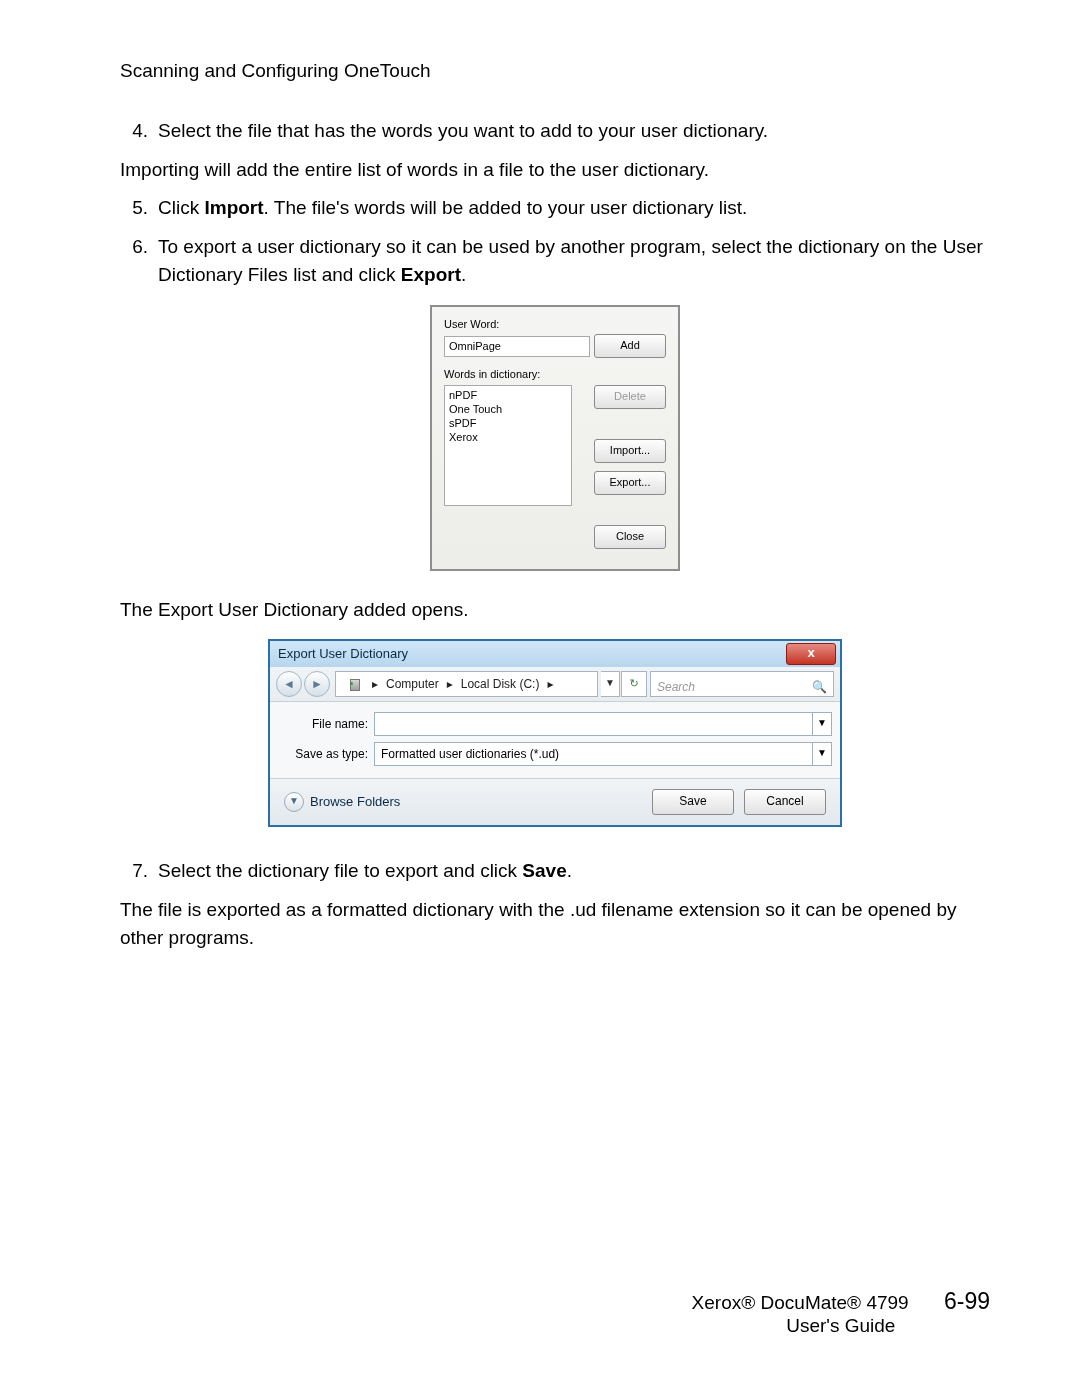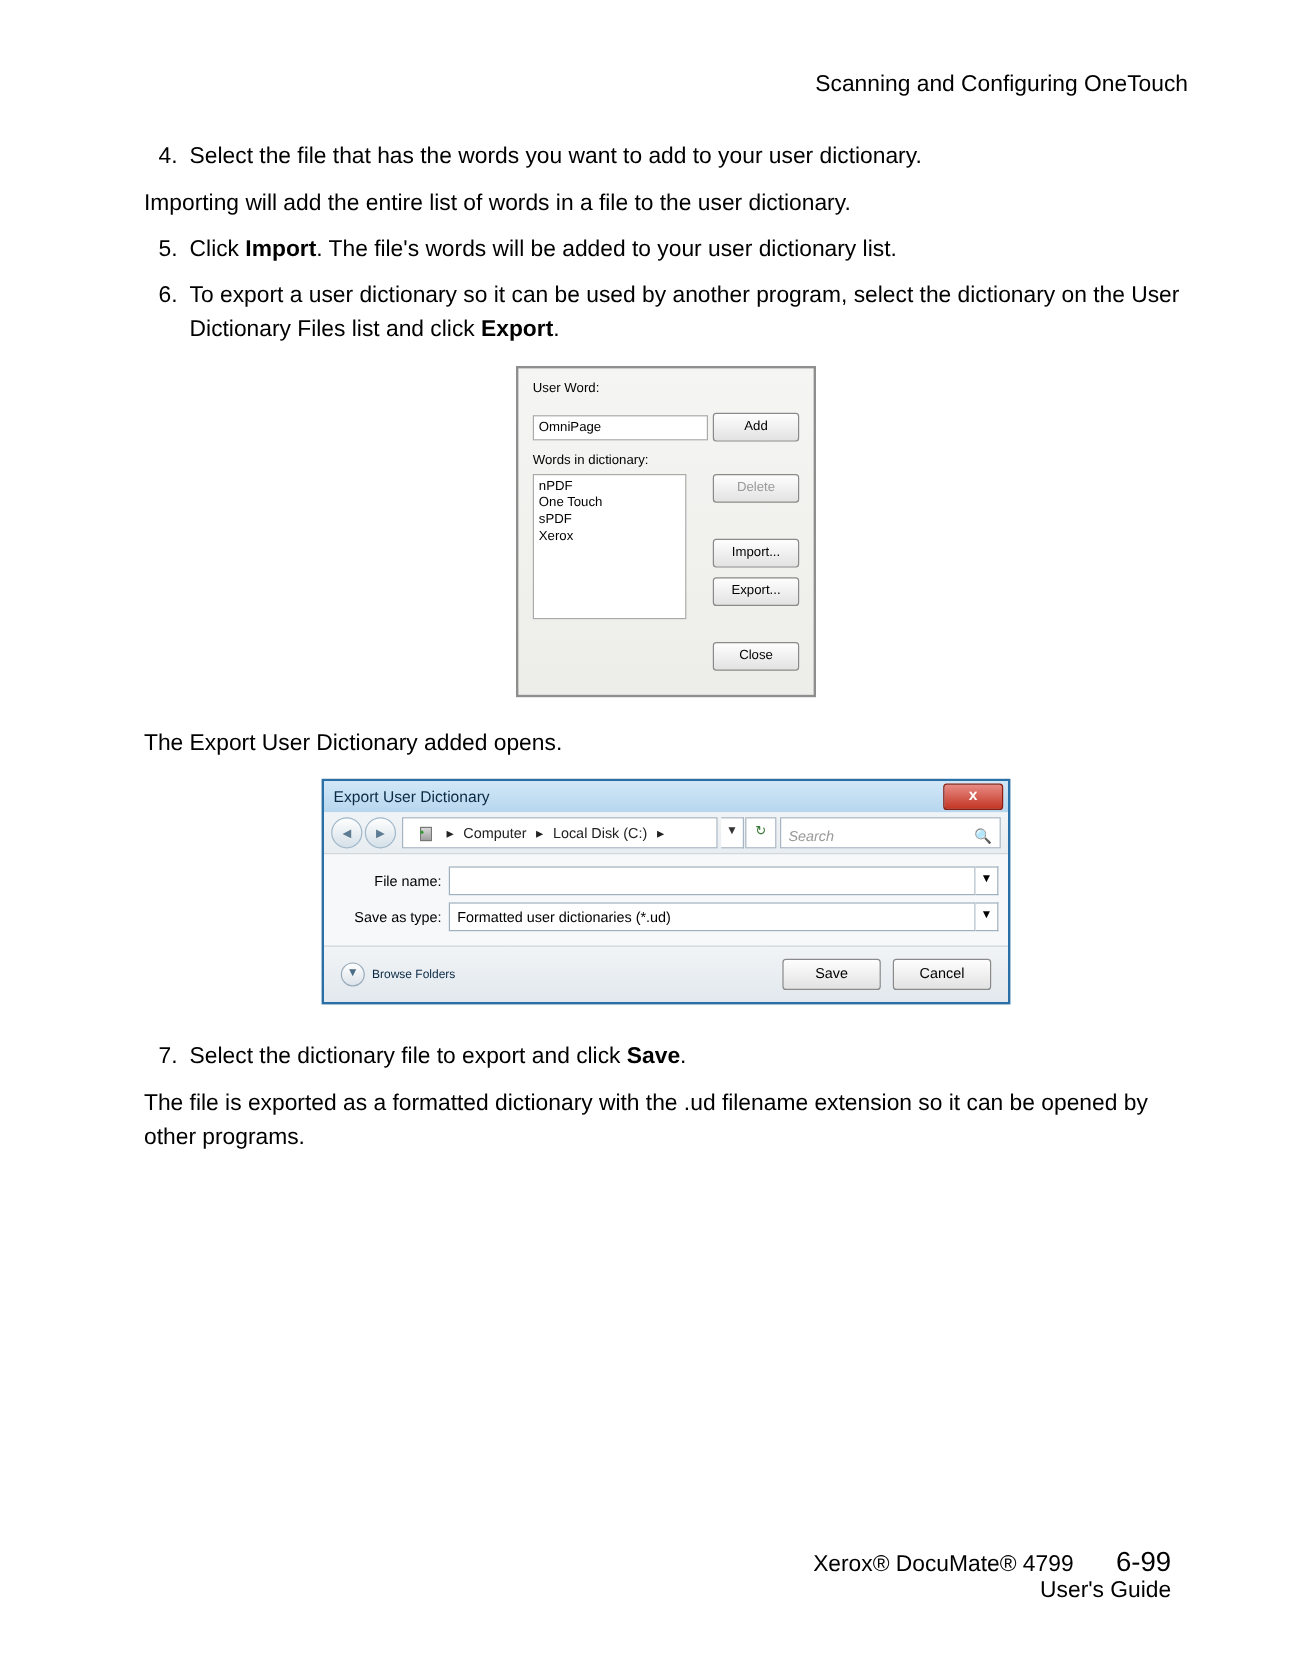--- a/index.html
+++ b/index.html
@@ -1,17 +1,17 @@
 <!DOCTYPE html>
 <html><head>
 <meta charset="utf-8">
 <style>
   html,body{margin:0;padding:0;background:#fff;font-family:"Segoe UI",Arial,sans-serif;color:#000}
   .page{width:1080px;height:1397px;position:relative;box-sizing:border-box;padding:60px 90px 60px 120px}
-  .header{text-align:right;font-size:19px;margin-bottom:35px}
+  .header{font-size:19px;margin-bottom:35px}
   .body{font-size:19px;line-height:1.5}
   .item{display:flex;margin-bottom:10px}
   .num{width:28px;text-align:right;padding-right:10px}
   .txt{flex:1}
   .indent{margin-bottom:10px}
   b{font-weight:600}
 
   
   .dlg1{width:250px;margin:15px auto 25px;background:linear-gradient(#f5f5f3,#edede9);border:2px solid #8e8e8e;padding:9px 12px 12px;box-sizing:border-box;font-size:11px;color:#000}
   .dlg1 .row{display:flex;align-items:center;margin-bottom:6px}
@@ -36,25 +36,25 @@
   .refresh{width:24px;height:24px;border:1px solid #a7b5c2;background:#fff;text-align:center;line-height:22px;margin-left:1px;font-size:11px;color:#3a7a3a}
   .sbox{flex:0 0 170px;height:24px;background:#fff;border:1px solid #a7b5c2;margin-left:3px;display:flex;align-items:flex-end;padding:0 6px;color:#999;font-style:italic}
   .sbox span:last-child{margin-left:auto;font-style:normal;color:#2b6ca3}
   .fields{padding:10px 8px 6px;background:#f6f8fa;border-bottom:1px solid #c8ced4}
   .frow{display:flex;align-items:center;margin-bottom:6px}
   .flabel{width:90px;text-align:right;padding-right:6px;font-size:12px}
   .finput{flex:1;height:22px;border:1px solid #9fb0bf;background:#fff;padding:0 6px;line-height:22px;font-size:12px}
   .fdd{width:18px;height:22px;border:1px solid #9fb0bf;border-left:none;background:#fff;text-align:center;line-height:20px;font-size:10px}
   .bottom{display:flex;align-items:center;height:46px;background:linear-gradient(#f1f4f6,#e2e8ee);padding:0 14px}
   .expander{width:18px;height:18px;border:1px solid #98aab9;border-radius:50%;background:linear-gradient(#fff,#dce3e9);text-align:center;line-height:16px;color:#4b6c85;margin-right:6px;font-size:10px}
-  .btm-label{font-size:10px;color:#0a2a45}
+  .btm-label{font-size:13px;color:#0a2a45}
   .btns{margin-left:auto;display:flex;gap:10px}
   .winbtn2{width:80px;height:24px;background:linear-gradient(#fefefe,#e2e2e2);border:1px solid #8a8a8a;border-radius:3px;font-size:12px;text-align:center;line-height:22px}
 
-  .footer{position:absolute;right:104px;bottom:60px;text-align:right;font-size:19px}
+  .footer{position:absolute;right:90px;bottom:60px;text-align:center;font-size:19px}
   .footer .pn{font-size:23px;margin-left:30px}
   .drive-icon{display:inline-flex;width:18px;height:14px;margin-right:6px;align-items:flex-end}
   .drive-icon .bar{width:18px;height:10px;background:linear-gradient(#d8d8d8,#a0a0a0);border:1px solid #777;position:relative}
   .drive-icon .dot{position:absolute;right:2px;top:2px;width:3px;height:3px;background:#3a9a3a;border-radius:50%}
 </style>
 </head>
 <body>
 <div class="page">
 
 <div class="header">Scanning and Configuring OneTouch</div>
@@ -74,21 +74,21 @@
   </div>
 
   <div class="item">
     <div class="num">6.</div>
     <div class="txt">
       <span>To export a user dictionary so it can be used by another program, select the dictionary on the User Dictionary Files list and click </span><b>Export</b><span>.</span>
     </div>
   </div>
 
   <div class="dlg1">
-    <div style="margin-bottom:12px">User Word:</div>
+    <div style="margin-bottom:2px">User Word:</div>
     <div class="row">
       <div class="inp">OmniPage</div>
       <div class="winbtn">Add</div>
     </div>
     <div style="margin:8px 0 2px">Words in dictionary:</div>
     <div class="listrow">
       <div class="listbox">
         <div>nPDF</div>
         <div>One Touch</div>
         <div>sPDF</div>

